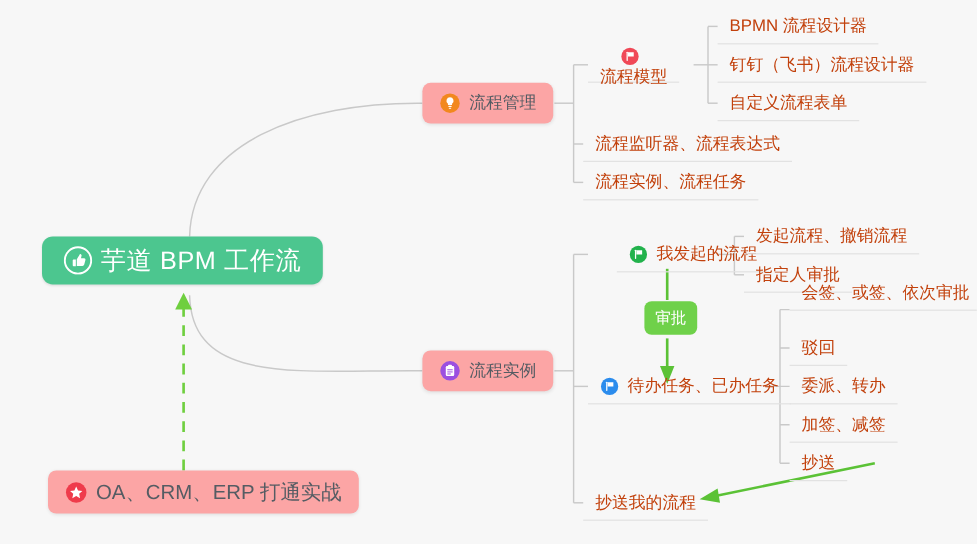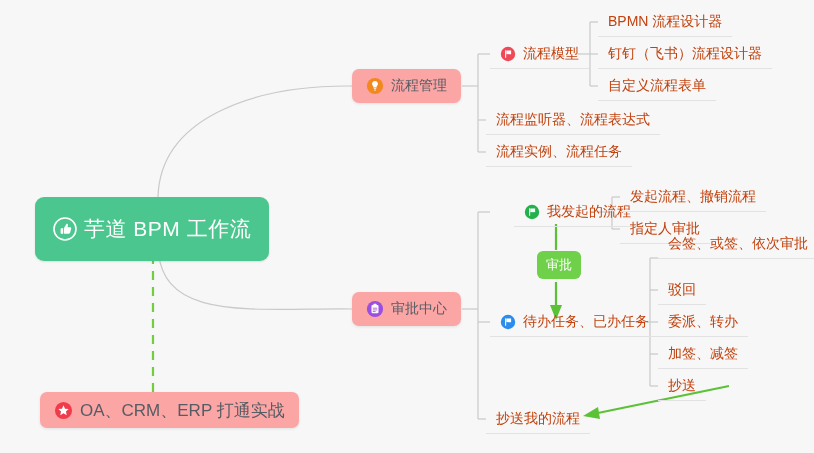--- a/index.html
+++ b/index.html
@@ -36,21 +36,21 @@
     align-items: center;
     box-sizing: border-box;
     white-space: nowrap;
   }
 
   
   .node-root {
     background: #4cc68f;
     border-radius: 9px;
     padding: 0 18px;
-    height: 64px;
+    height: 40px;
     box-shadow: 0 1px 2px rgba(0,0,0,0.10);
   }
   .node-root .label {
     color: #ffffff;
     font-size: 21px;
     letter-spacing: 0.5px;
   }
 
   
   .node-card {
@@ -176,21 +176,21 @@
       <svg width="18" height="18" viewBox="0 0 20 20">
         <circle cx="10" cy="10" r="9" fill="#f2881e"></circle>
         <path d="M10 4.4a3.3 3.3 0 0 0-1.9 6v1.3h3.8v-1.3a3.3 3.3 0 0 0-1.9-6z" fill="#ffffff"></path>
         <rect x="8.5" y="12.4" width="3" height="1.1" rx="0.5" fill="#ffffff"></rect>
         <rect x="8.9" y="14.1" width="2.2" height="1" rx="0.5" fill="#ffffff"></rect>
       </svg>
     </span>
     <span class="label">流程管理</span>
   </div>
 
-  <div class="node node-text" style="left:490px; top:39px;">
+  <div class="node node-text" style="left:490px; top:39px;flex-direction:column;">
     <span class="icon">
       <svg width="16" height="16" viewBox="0 0 20 20">
         <circle cx="10" cy="10" r="9" fill="#f04857"></circle>
         <rect x="6.4" y="5.2" width="1.3" height="9.6" rx="0.5" fill="#ffffff"></rect>
         <path d="M7.9 5.6h6v4.6h-6z" fill="#ffffff"></path>
       </svg>
     </span>
     <span class="label">流程模型</span>
   </div>
 
@@ -218,21 +218,21 @@
     <span class="icon">
       <svg width="18" height="18" viewBox="0 0 20 20">
         <circle cx="10" cy="10" r="9" fill="#9b4fe0"></circle>
         <rect x="6.1" y="5.6" width="7.8" height="9.2" rx="1.1" fill="#ffffff"></rect>
         <rect x="8.2" y="4.3" width="3.6" height="2.2" rx="0.8" fill="#ffffff"></rect>
         <rect x="7.5" y="8.6" width="5" height="0.9" fill="#9b4fe0"></rect>
         <rect x="7.5" y="10.6" width="5" height="0.9" fill="#9b4fe0"></rect>
         <rect x="7.5" y="12.5" width="3.2" height="0.9" fill="#9b4fe0"></rect>
       </svg>
     </span>
-    <span class="label">审批中心</span>
+    <span class="label">流程实例</span>
   </div>
 
   <div class="node node-text" style="left:514px; top:197px;">
     <span class="icon">
       <svg width="16" height="16" viewBox="0 0 20 20">
         <circle cx="10" cy="10" r="9" fill="#22b24c"></circle>
         <rect x="6.4" y="5.2" width="1.3" height="9.6" rx="0.5" fill="#ffffff"></rect>
         <path d="M7.9 5.6h6v4.6h-6z" fill="#ffffff"></path>
       </svg>
     </span>

